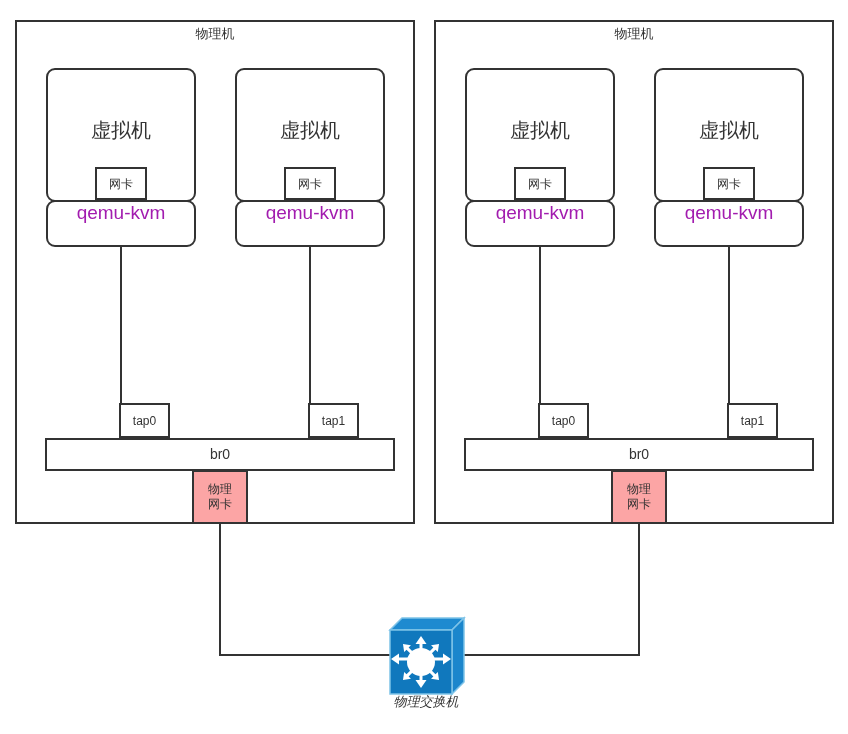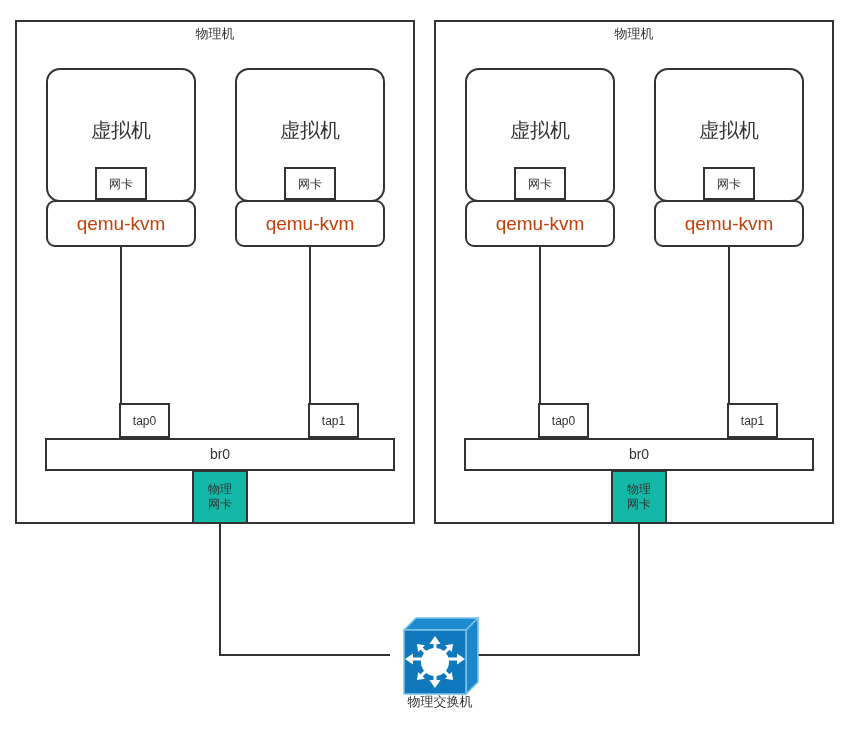--- a/index.html
+++ b/index.html
@@ -35,21 +35,21 @@
     text-align: center;
     font-size: 13px;
     line-height: 16px;
     color: #333333;
     white-space: nowrap;
   }
   .vm {
     position: absolute;
     box-sizing: border-box;
     border: 2px solid #333333;
-    border-radius: 14px;
+    border-radius: 9px;
     background: #ffffff;
   }
   .vm-label {
     position: absolute;
     left: 0;
     width: 100%;
     text-align: center;
     font-size: 20px;
     line-height: 24px;
     color: #333333;
@@ -69,25 +69,24 @@
     white-space: nowrap;
     z-index: 5;
   }
   .qemu {
     position: absolute;
     box-sizing: border-box;
     border: 2px solid #333333;
     border-radius: 9px;
     background: #ffffff;
     display: flex;
-    align-items: center;
     justify-content: center;
     font-size: 19px;
     line-height: 22px;
-    color: #c2410c;
+    color: #a21caf;
     white-space: nowrap;
     z-index: 6;
   }
   .tap {
     position: absolute;
     box-sizing: border-box;
     border: 2px solid #333333;
     background: #ffffff;
     display: flex;
     align-items: center;
@@ -110,21 +109,21 @@
     font-size: 14px;
     line-height: 15px;
     color: #333333;
     white-space: nowrap;
     z-index: 6;
   }
   .pnic {
     position: absolute;
     box-sizing: border-box;
     border: 2px solid #333333;
-    background: #14b8a6;
+    background: #fca5a5;
     display: flex;
     flex-direction: column;
     align-items: center;
     justify-content: center;
     font-size: 12px;
     line-height: 15px;
     color: #333333;
     white-space: nowrap;
     z-index: 7;
   }
@@ -235,21 +234,21 @@
       <span>br0</span>
     </div>
   <div class="pnic" style="left:611px; top:470px; width:56px; height:54px;">
     <span>物理</span>
     <span>网卡</span>
   </div>
 
   <div class="wire wire-v" style="left:638px; top:524px; height:131px;"></div>
   <div class="wire wire-h" style="left:464px; top:654px; width:176px;"></div>
 
-  <div class="switch-wrap" style="left:400px; top:616px; width:80px; height:100px;">
+  <div class="switch-wrap" style="left:386px; top:616px; width:80px; height:100px;font-style:italic;">
     <svg width="80" height="80" viewBox="0 0 80 80">
 
       <polygon points="4,14 16,2 78,2 66,14" fill="#1e8ad0" stroke="#7ec3e8" stroke-width="1.5"></polygon>
 
       <polygon points="66,14 78,2 78,66 66,78" fill="#1b86cc" stroke="#7ec3e8" stroke-width="1.5"></polygon>
 
       <rect x="4" y="14" width="62" height="64" fill="#1078bd" stroke="#7ec3e8" stroke-width="1.5"></rect>
 
       <g fill="#ffffff" stroke="none">
 

